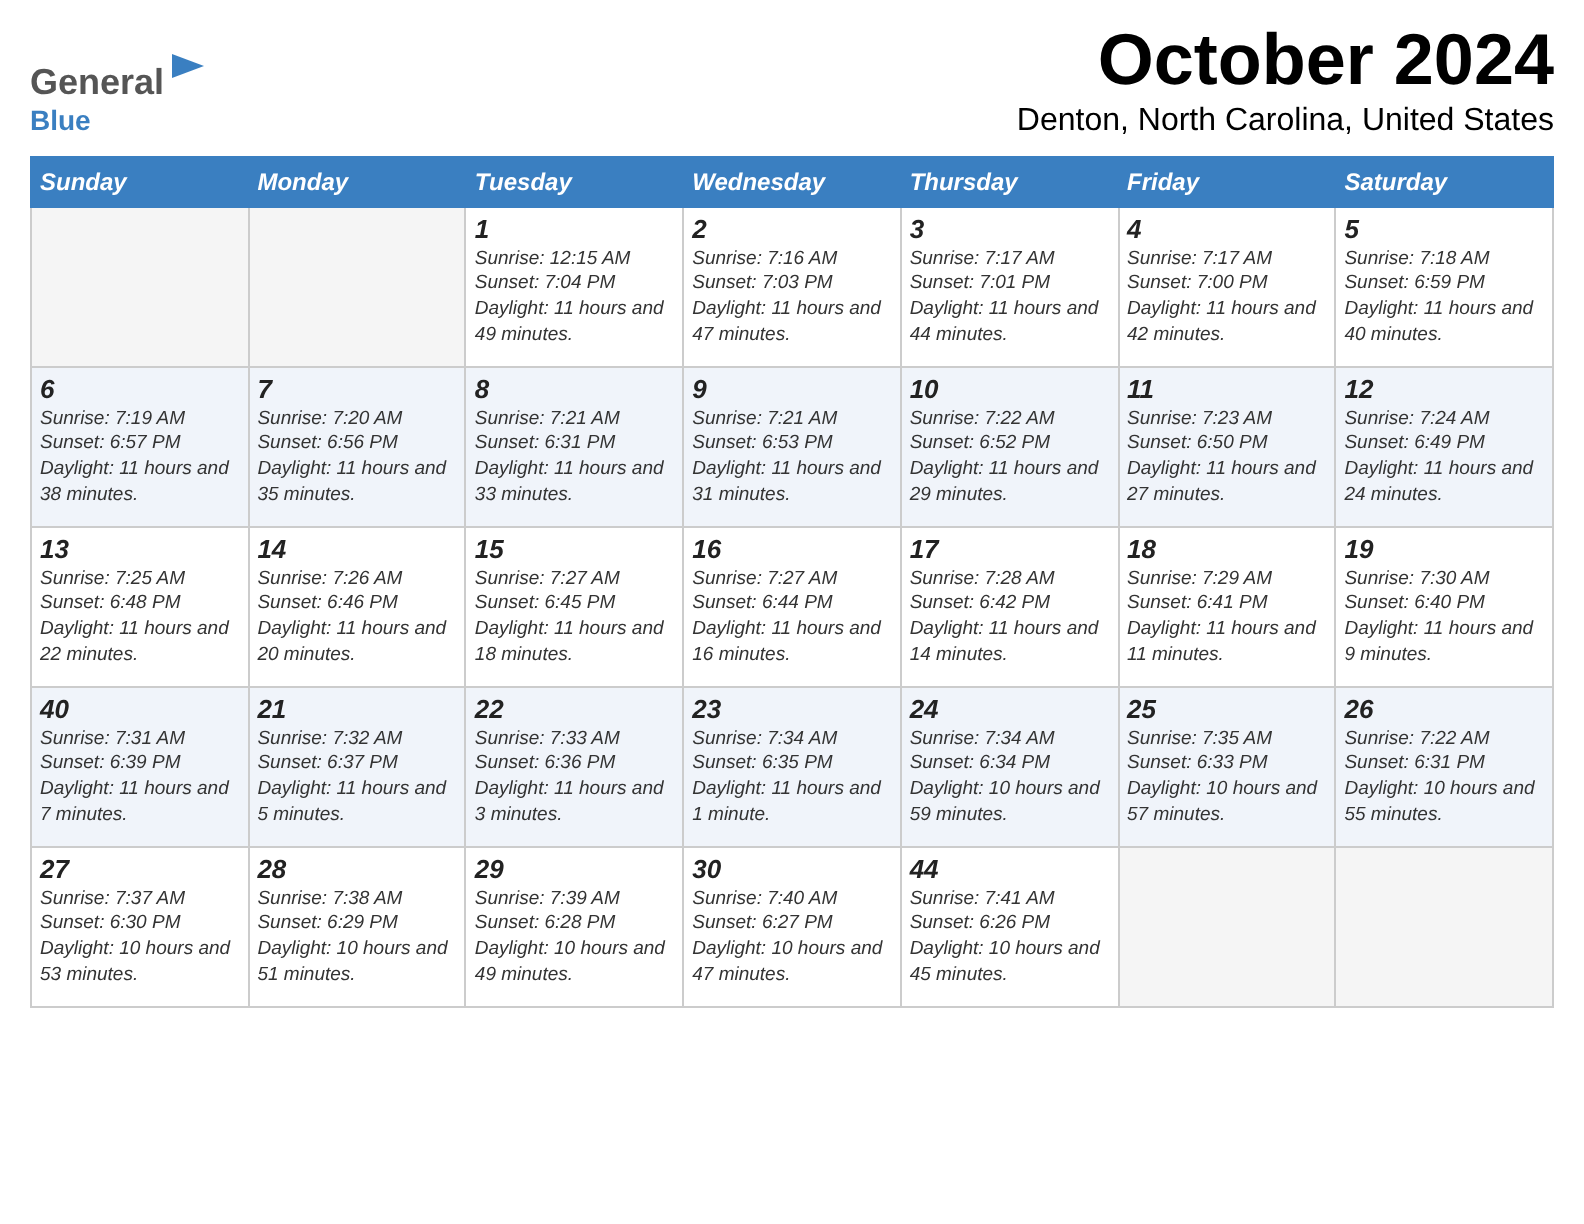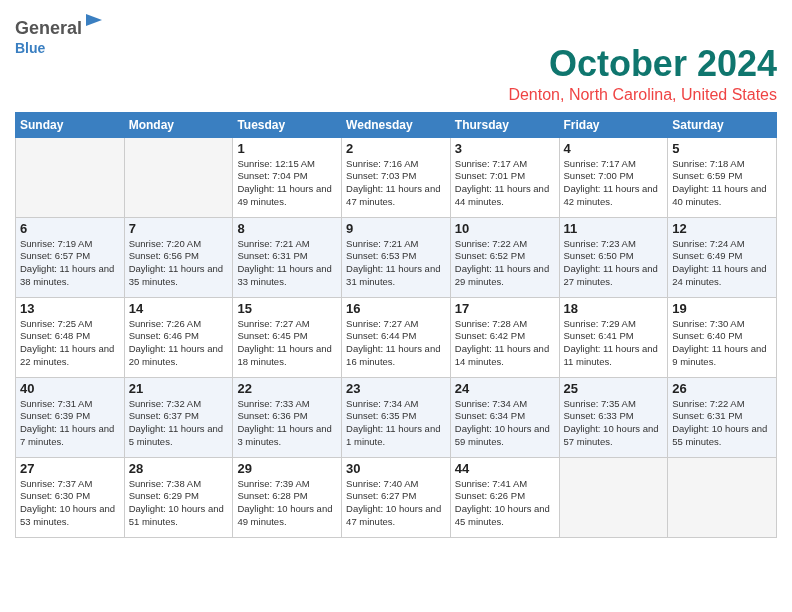--- a/index.html
+++ b/index.html
@@ -6,21 +6,21 @@
     body {
       font-family: Arial, sans-serif;
       background: #fff;
       width: 792px;
       min-height: 612px;
       padding: 10px 15px 15px 15px;
     }
     .header-area {
       display: flex;
       justify-content: space-between;
-      align-items: flex-start;
+      align-items: flex-end;
       margin-bottom: 8px;
     }
     .logo {
       display: flex;
       align-items: flex-start;
       padding-top: 4px;
     }
     .logo-text-general {
       font-size: 18px;
       font-weight: bold;
@@ -36,33 +36,33 @@
       height: 22px;
       margin-left: 2px;
       margin-top: -2px;
     }
     .title-area {
       text-align: right;
     }
     .month-title {
       font-size: 36px;
       font-weight: bold;
-      color: #0f766e;
+      color: #000000;
       line-height: 1.1;
-      margin-top: 34px;
     }
     .location-title {
       font-size: 16px;
-      color: #ef4444;
+      color: #000000;
       margin-top: 2px;
     }
     table {
       width: 100%;
       border-collapse: collapse;
       table-layout: fixed;
+      font-style: italic;
     }
     th {
       background-color: #3a7fc1;
       color: #fff;
       font-size: 12px;
       font-weight: bold;
       padding: 5px 4px;
       text-align: left;
       border: 1px solid #3a7fc1;
     }

